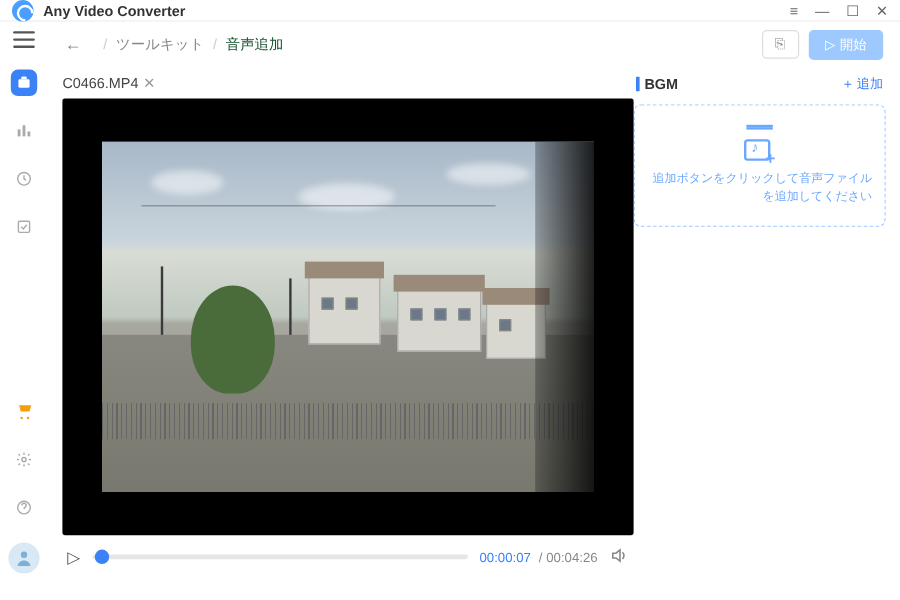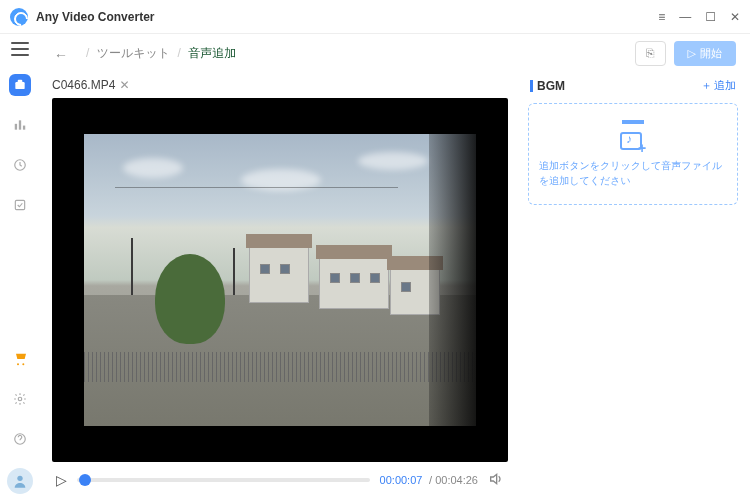--- a/index.html
+++ b/index.html
@@ -1,17 +1,17 @@
 <!DOCTYPE html>
 <html><head>
 <meta charset="utf-8">
 <style>
 *{box-sizing:border-box;margin:0;padding:0;font-family:-apple-system,BlinkMacSystemFont,"Segoe UI",sans-serif}
 body{width:750px;height:500px;background:#fff;overflow:hidden;font-size:12px;color:#333}
-.titlebar{height:34px;display:flex;align-items:center;padding:0 10px;border-bottom:1px solid #eee}
+.titlebar{height:18px;display:flex;align-items:center;padding:0 10px;border-bottom:1px solid #eee}
 .titlebar .logo{width:18px;height:18px;border-radius:50%;background:#4a9eff;margin-right:8px;position:relative}
 .titlebar .logo::after{content:"";position:absolute;top:4px;left:4px;width:10px;height:10px;border:2px solid #fff;border-radius:50%;border-right-color:transparent;transform:rotate(45deg)}
 .titlebar .title{font-size:12px;font-weight:600;color:#333;flex:1}
 .titlebar .win-controls{display:flex;gap:14px;align-items:center}
 .titlebar .win-controls span{color:#666;font-size:12px;cursor:pointer}
 .content{display:flex;height:470px}
 .leftnav{width:40px;display:flex;flex-direction:column;align-items:center;padding-top:8px;gap:18px}
 .leftnav .hamburger{width:18px;height:14px;display:flex;flex-direction:column;justify-content:space-between;cursor:pointer}
 .leftnav .hamburger span{height:2px;background:#555;border-radius:1px}
 .leftnav .navicon{width:22px;height:22px;display:flex;align-items:center;justify-content:center;color:#aaa;cursor:pointer;border-radius:6px}
@@ -21,21 +21,21 @@
 .leftnav .avatar{width:26px;height:26px;border-radius:50%;background:#d8e8f5;display:flex;align-items:center;justify-content:center;margin-bottom:10px}
 .leftnav .avatar svg{width:16px;height:16px;fill:#7db0d8}
 .main{flex:1;display:flex;flex-direction:column}
 .topbar{height:38px;display:flex;align-items:center;padding:0 14px;gap:8px}
 .topbar .back{color:#888;cursor:pointer;font-size:14px;margin-right:6px}
 .breadcrumb{flex:1;font-size:12px;color:#888}
 .breadcrumb .sep{margin:0 4px;color:#ccc}
 .breadcrumb .current{color:#14532d}
 .btn-outline{border:1px solid #ddd;background:#fff;padding:5px 10px;border-radius:4px;font-size:11px;color:#888;cursor:pointer;display:flex;align-items:center;gap:4px}
 .btn-primary{background:#9ec9ff;color:#fff;border:none;padding:5px 14px;border-radius:4px;font-size:11px;cursor:pointer;display:flex;align-items:center;gap:4px}
-.workarea{flex:1;display:flex;padding:0 12px 12px 12px;gap:20px}
+.workarea{flex:1;display:flex;padding:0 12px 12px 12px;gap:0}
 .videopane{flex:1;display:flex;flex-direction:column}
 .filename{font-size:12px;color:#444;padding:6px 0;display:flex;align-items:center;gap:4px}
 .filename .x{color:#999;cursor:pointer;font-size:12px}
 .videoframe{flex:1;background:#000;display:flex;align-items:center;justify-content:center;border-radius:2px;position:relative;overflow:hidden}
 .scene{width:86%;height:80%;position:relative;background:linear-gradient(to bottom,#a8b8c8 0%,#c8d4dc 28%,#d8dcd4 32%,#c0cac0 50%,#a8a8a0 52%,#8c9088 100%)}
 .cloud{position:absolute;background:rgba(255,255,255,0.5);border-radius:50%;filter:blur(3px)}
 .c1{top:8%;left:10%;width:60px;height:20px}
 .c2{top:12%;left:40%;width:80px;height:22px}
 .c3{top:6%;left:70%;width:70px;height:18px}
 .tree{position:absolute;bottom:28%;left:18%;width:70px;height:90px;background:#4a6b3a;border-radius:50% 50% 45% 45%}
@@ -64,21 +64,21 @@
 .sidehead{display:flex;align-items:center;padding:6px 2px;gap:4px}
 .sidehead .bar{width:3px;height:12px;background:#3b82f6}
 .sidehead .lbl{font-size:12px;font-weight:600;flex:1}
 .sidehead .add{color:#3b82f6;font-size:11px;cursor:pointer;display:flex;align-items:center;gap:2px}
 .dropzone{border:1.5px dashed #9ec9ff;border-radius:6px;padding:16px 10px;display:flex;flex-direction:column;align-items:center;gap:8px;margin-top:4px}
 .dropzone .dzicon{width:34px;height:30px;position:relative}
 .dzicon .stack{position:absolute;top:0;left:6px;right:6px;height:3px;border-top:2px solid #6aa8ff;border-bottom:2px solid #6aa8ff}
 .dzicon .note{position:absolute;bottom:0;left:4px;width:22px;height:18px;border:2px solid #6aa8ff;border-radius:3px}
 .dzicon .note::after{content:"♪";position:absolute;top:-2px;left:4px;color:#6aa8ff;font-size:12px}
 .dzicon .plus{position:absolute;bottom:-2px;right:0;width:12px;height:12px;color:#6aa8ff;font-size:14px;font-weight:bold}
-.dztext{font-size:10px;color:#6aa8ff;text-align:left;line-height:1.5}
+.dztext{font-size:10px;color:#6aa8ff;text-align:right;line-height:1.5}
 </style>
 </head>
 <body>
 
 <div class="titlebar">
   <div class="logo"></div>
   <div class="title">Any Video Converter</div>
   <div class="win-controls">
     <span>≡</span>
     <span>—</span>

